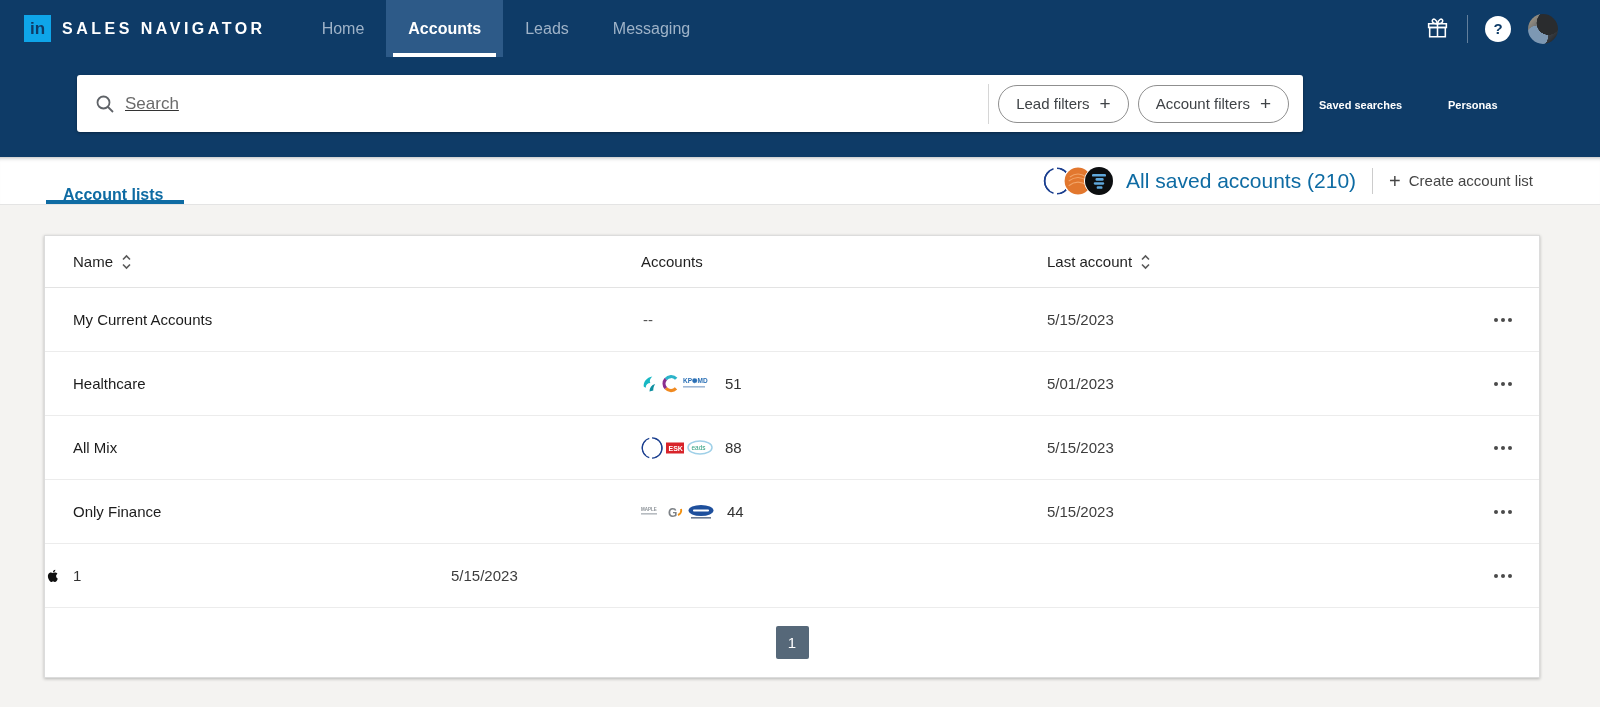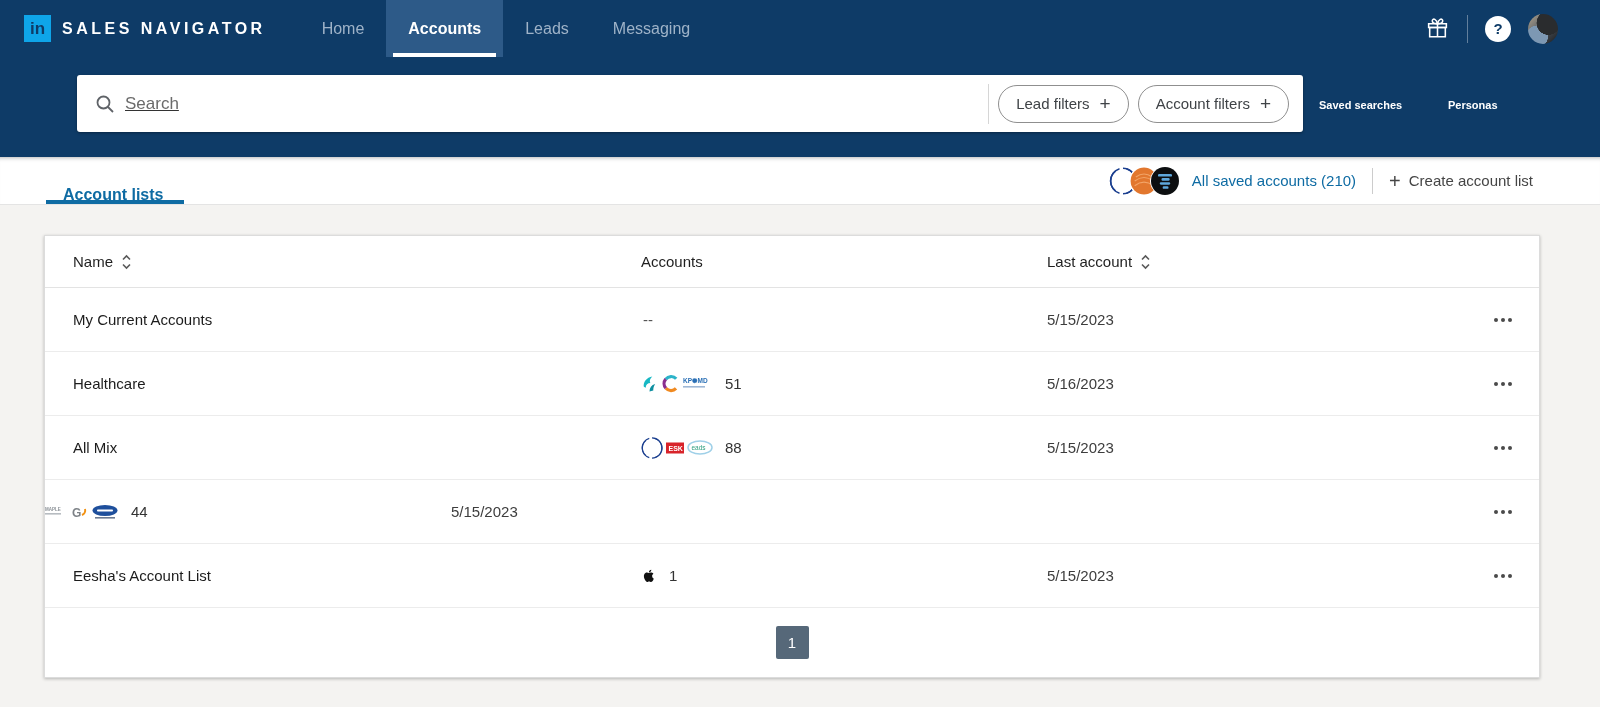--- a/index.html
+++ b/index.html
@@ -55,21 +55,21 @@
   .tab-account-lists { position:absolute; left:63px; top:0; height:100%; display:flex;
     align-items:flex-end; color:#0e6ba3; font-weight:700; font-size:16px; cursor:pointer; }
   .tab-underline { position:absolute; left:46px; bottom:0; width:138px; height:4px; background:#0e6ba3; }
   .tabbar-right { position:absolute; right:67px; top:0; height:100%; display:flex;
     align-items:center; }
   .logo-stack { display:flex; align-items:center; }
   .stack-logo { width:30px; height:30px; border-radius:50%; overflow:hidden; background:#fff;
     border:1px solid #fff; }
   .stack-logo + .stack-logo { margin-left:-9px; }
   .stack-logo svg { display:block; width:100%; height:100%; }
-  .all-saved-link { color:#0e6ba3; font-size:15px; margin-left:12px; cursor:pointer;
+  .all-saved-link { color:#0e6ba3; font-size:21px; margin-left:12px; cursor:pointer;
     background:none; border:none; font-family:inherit; }
   .tr-vsep { width:1px; height:26px; background:#ccc; margin:0 16px; }
   .create-btn { display:flex; align-items:center; gap:8px; color:#454545; font-size:15px;
     cursor:pointer; background:none; border:none; font-family:inherit; }
   .create-btn .plus { font-size:20px; font-weight:400; line-height:1; }
 
   
   .card { position:absolute; left:44px; top:235px; width:1496px; background:#fff;
     border:1px solid #dcdcdc; box-shadow:0 1px 3px rgba(0,0,0,.25); }
   .thead { display:flex; height:52px; align-items:center; border-bottom:1px solid #e3e3e3;
@@ -257,21 +257,21 @@
             </span>
             <span class="logo">
               <svg width="30" height="16" viewBox="0 0 30 16">
                 <text x="0" y="7" font-size="6.5" fill="#2a6fb5" font-family="sans-serif" font-weight="bold">KP✺MD</text>
                 <rect x="0" y="10" width="22" height="1.6" fill="#9fb8d6"></rect>
               </svg>
             </span>
           </span>
           <span class="count">51</span>
         </div>
-        <div class="cell-updated">5/16/2023</div>
+        <div class="cell-updated">5/01/2023</div>
         <div class="cell-menu">
           <button class="dots">
             <span class="dot"></span>
             <span class="dot"></span>
             <span class="dot"></span>
           </button>
         </div>
       </div>
       <div class="row">
         <div class="cell-name">All Mix</div>
@@ -306,20 +306,21 @@
         <div class="cell-updated">5/15/2023</div>
         <div class="cell-menu">
           <button class="dots">
             <span class="dot"></span>
             <span class="dot"></span>
             <span class="dot"></span>
           </button>
         </div>
       </div>
       <div class="row">
+        <div class="cell-name">Only Finance</div>
         <div class="cell-accounts">
           <span class="logo-group">
             <span class="logo">
               <svg width="24" height="12" viewBox="0 0 24 12">
                 <text x="0" y="5" font-size="4.5" fill="#8a9096" font-weight="bold" font-family="sans-serif">MAPLE</text>
                 <rect x="0" y="7" width="16" height="1.6" fill="#b7bcc1"></rect>
               </svg>
             </span>
             <span class="logo">
               <svg width="16" height="16" viewBox="0 0 16 16">
@@ -340,21 +341,20 @@
         <div class="cell-updated">5/15/2023</div>
         <div class="cell-menu">
           <button class="dots">
             <span class="dot"></span>
             <span class="dot"></span>
             <span class="dot"></span>
           </button>
         </div>
       </div>
       <div class="row">
-        <div class="cell-name">Eesha's Account List</div>
         <div class="cell-accounts">
           <span class="logo-group">
             <span class="logo">
               <svg width="16" height="17" viewBox="0 0 16 17">
                 <path fill="#111111" d="M11.1 9.1c0-1.5 1.2-2.2 1.3-2.3-.7-1-1.8-1.2-2.2-1.2-.9-.1-1.8.5-2.3.5-.5 0-1.2-.5-2-.5-1 0-2 .6-2.5 1.5-1.1 1.9-.3 4.7.8 6.2.5.8 1.1 1.6 1.9 1.6.8 0 1.1-.5 2-.5s1.2.5 2 .5 1.4-.8 1.9-1.5c.6-.9.8-1.7.8-1.8-.1 0-1.7-.6-1.7-2.5z"></path>
                 <path fill="#111111" d="M9.7 4.6c.4-.5.7-1.2.6-1.9-.6 0-1.3.4-1.7.9-.4.4-.7 1.1-.6 1.8.7.1 1.3-.3 1.7-.8z"></path>
               </svg>
             </span>
           </span>
           <span class="count">1</span>

